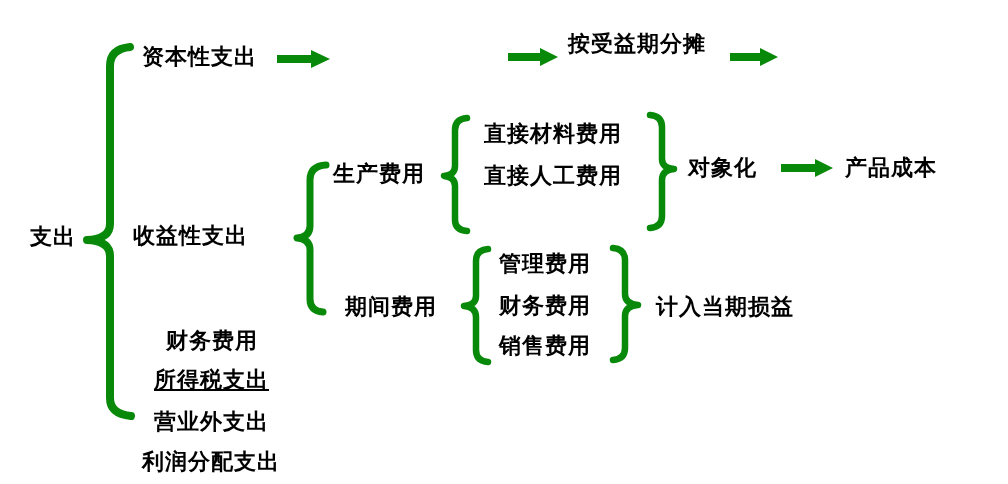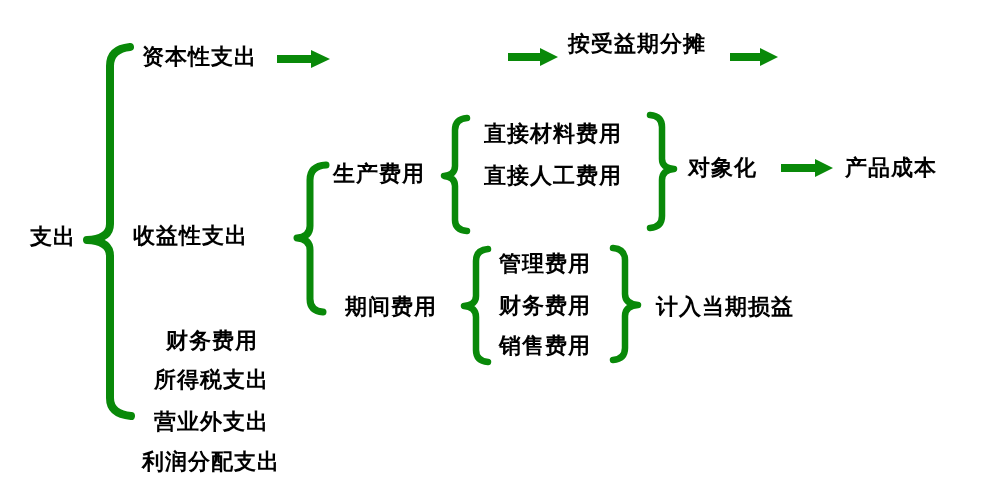--- a/index.html
+++ b/index.html
@@ -77,17 +77,17 @@
   <div class="label" style="left:688px; top:156px;">对象化</div>
   <div class="label" style="left:845px; top:156px;">产品成本</div>
 
   <div class="label" style="left:345px; top:295px;">期间费用</div>
   <div class="label" style="left:499px; top:252px;">管理费用</div>
   <div class="label" style="left:499px; top:294px;">财务费用</div>
   <div class="label" style="left:499px; top:334px;">销售费用</div>
   <div class="label" style="left:656px; top:295px;">计入当期损益</div>
 
   <div class="label" style="left:166px; top:329px;">财务费用</div>
-  <div class="label" style="left:154px; top:368px;">所得税支出</div>
+  <div class="label" style="left:154px; top:368px;text-decoration:underline;">所得税支出</div>
   <div class="label" style="left:154px; top:410px;">营业外支出</div>
   <div class="label" style="left:142px; top:450px;">利润分配支出</div>
 
 </div>
 
 </body></html>

